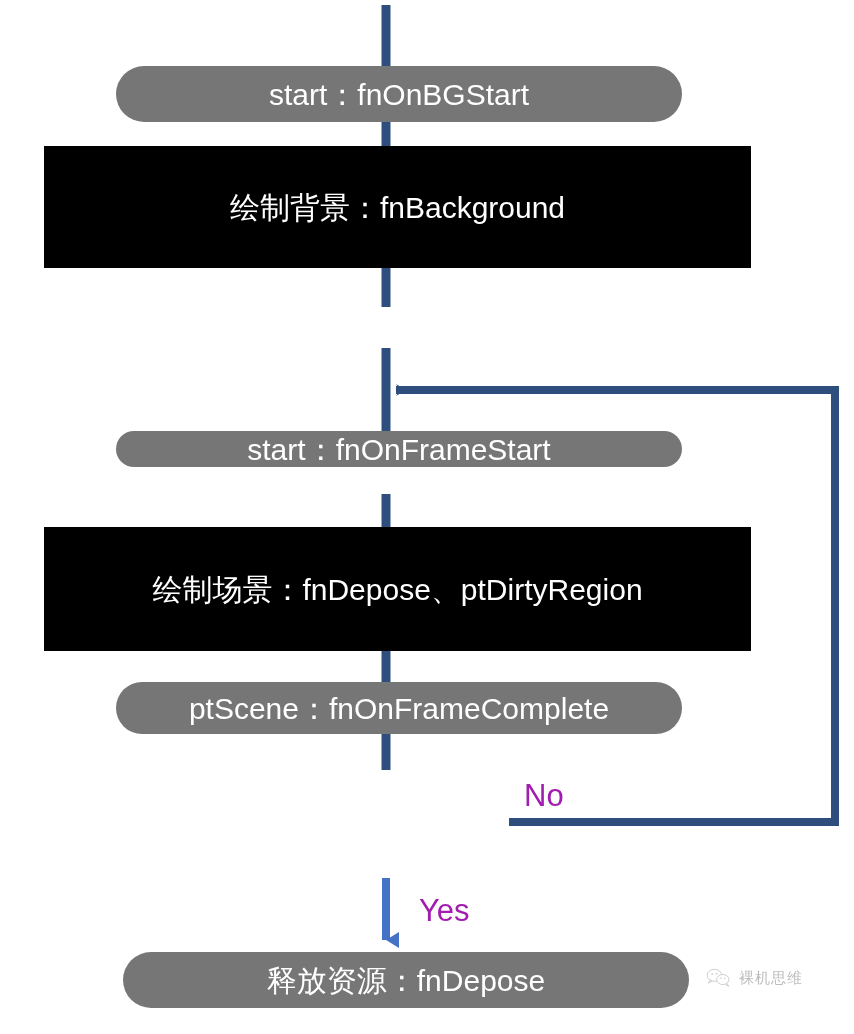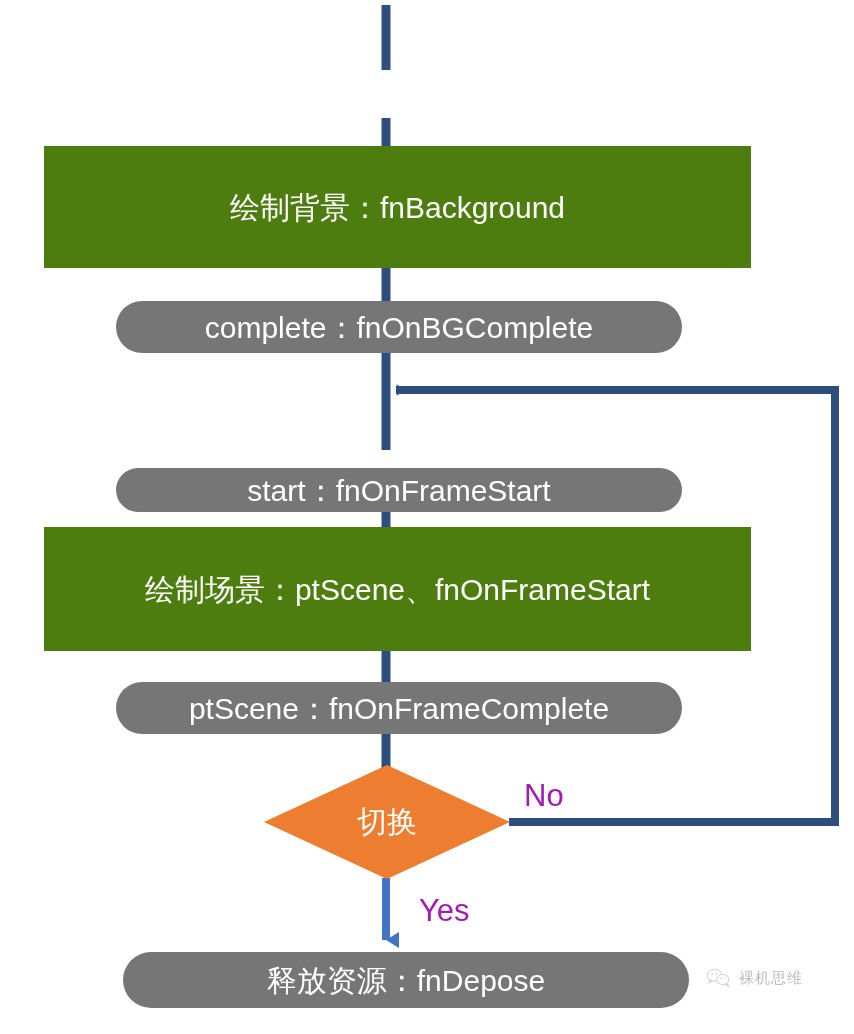--- a/index.html
+++ b/index.html
@@ -33,21 +33,21 @@
     color: #ffffff;
     text-align: center;
     white-space: nowrap;
     z-index: 3;
   }
   .pill {
     background: #767676;
     border-radius: 999px;
   }
   .rect {
-    background: #4d7c0f;
+    background: #000000;
   }
   .node-label {
     display: inline-block;
     line-height: 1.1;
   }
   .pill .node-label {
     font-size: 30px;
   }
   .rect .node-label {
     font-size: 30px;
@@ -129,47 +129,41 @@
 
     <line x1="386" y1="648" x2="386" y2="687" stroke="#2e4e7e" stroke-width="9"></line>
 
     <line x1="386" y1="730" x2="386" y2="770" stroke="#2e4e7e" stroke-width="9"></line>
 
     <path d="M 509,822 L 835,822 L 835,390 L 396,390" fill="none" stroke="#2e4e7e" stroke-width="8" marker-end="url(#arrow-left-navy)"></path>
 
     <line x1="386" y1="878" x2="386" y2="940" stroke="#4472c4" stroke-width="8" marker-end="url(#arrow-down-blue)"></line>
   </svg>
 
+  <div class="node pill" style="left:116px; top:66px; width:566px; height:56px;">
+    <span class="node-label">start：fnOnBGStart</span>
+  </div>
 
   <div class="node rect" style="left:44px; top:146px; width:707px; height:122px;">
     <span class="node-label">绘制背景：fnBackground</span>
   </div>
 
-  <div class="node pill" style="left:116px; top:301px; width:566px; height:52px;">
-    <span class="node-label">complete：fnOnBGComplete</span>
-  </div>
 
-  <div class="node pill" style="left:116px; top:468px; width:566px; height:44px;">
+  <div class="node pill" style="left:116px; top:431px; width:566px; height:36px;">
     <span class="node-label">start：fnOnFrameStart</span>
   </div>
 
   <div class="node rect" style="left:44px; top:527px; width:707px; height:124px;">
-    <span class="node-label">绘制场景：ptScene、fnOnFrameStart</span>
+    <span class="node-label">绘制场景：fnDepose、ptDirtyRegion</span>
   </div>
 
   <div class="node pill" style="left:116px; top:682px; width:566px; height:52px;">
     <span class="node-label">ptScene：fnOnFrameComplete</span>
   </div>
 
-  <div class="diamond-wrap" style="left:264px; top:765px; width:246px; height:114px;">
-    <svg class="diamond-shape" viewBox="0 0 246 114" preserveAspectRatio="none">
-      <polygon points="123,0 246,57 123,114 0,57" fill="#ed7d31"></polygon>
-    </svg>
-    <span class="diamond-label">切换</span>
-  </div>
 
   <div class="edge-label" style="left:524px; top:778px;">No</div>
 
   <div class="edge-label" style="left:419px; top:893px;text-align:center;">Yes</div>
 
   <div class="node pill" style="left:123px; top:952px; width:566px; height:56px;">
     <span class="node-label">释放资源：fnDepose</span>
   </div>
 
   <div class="watermark" style="left:706px; top:968px;">

